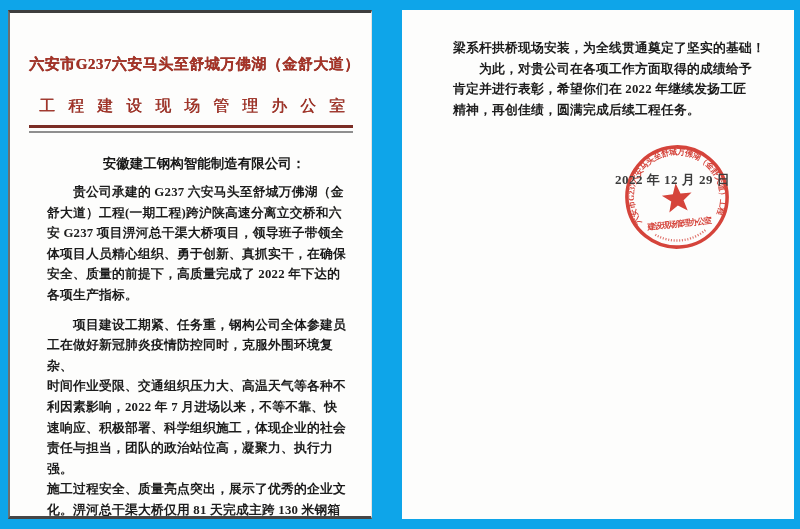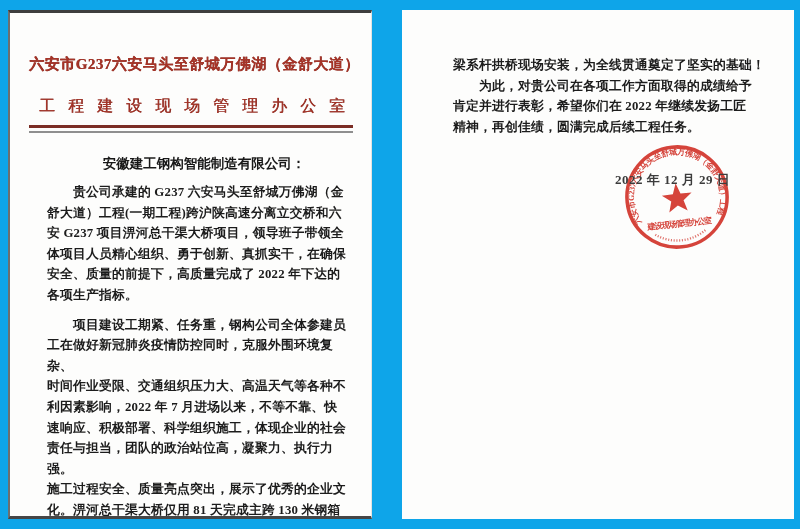--- a/index.html
+++ b/index.html
@@ -49,21 +49,21 @@
     font-size:13.5px; font-weight:bold; color:#181818;text-align:center;
   }
 
   .body-text {
     margin:9px 13px 0 37px;
     font-size:12.8px; font-weight:600; color:#1c1c1c;
     line-height:20.6px; letter-spacing:0.2px;
     white-space:pre-line;
   }
   .page-right .body-text { margin:0 19px 0 51px; }
-  .page-right .first { margin-top:45px; }
+  .page-right .first { margin-top:28px; }
   .page-right .closing { margin-top:14px; }
 
   .stamp {
     position:absolute; left:221px; top:133px;
     width:108px; height:108px;
     opacity:0.92; transform:rotate(-6deg);
   }
   .date-line {
     position:absolute; left:213px; top:161px;
     font-size:13px; font-weight:600; color:#3c3c3c;

